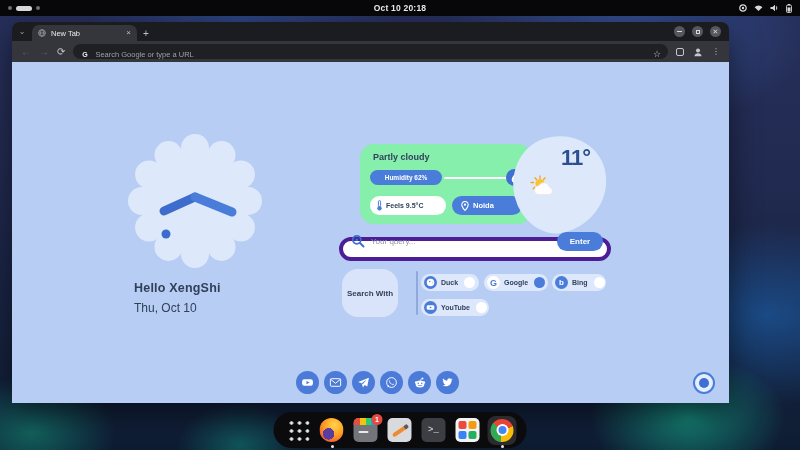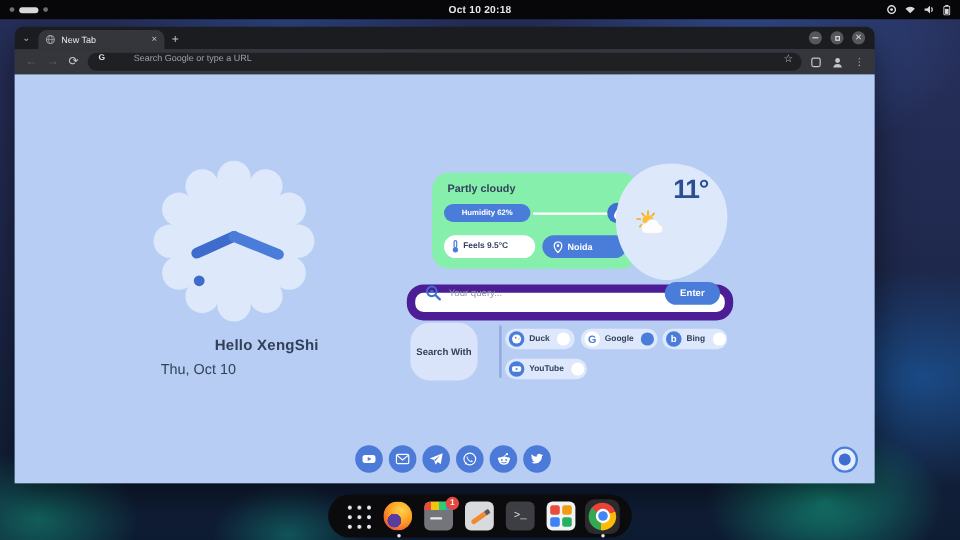--- a/index.html
+++ b/index.html
@@ -34,30 +34,30 @@
   .tab-close { color:#bdc1c6; font-size:8px; line-height:1; }
   .newtab-btn { width:18px; height:16px; display:flex; align-items:center; justify-content:center; color:#bdc1c6; font-size:10px; }
   .win-ctrls { margin-left:auto; display:flex; align-items:center; gap:7px; padding-right:8px; height:100%; }
   .wc { width:11px; height:11px; border-radius:50%; background:#55575d; display:flex; align-items:center; justify-content:center; }
   .wc-min { width:5px; height:1.4px; background:#d8d9dc; }
   .wc-max { width:4px; height:4px; border:1.2px solid #d8d9dc; }
   .wc-close { color:#d8d9dc; font-size:7px; line-height:1; }
   .toolbar { height:21px; background:#35363b; display:flex; align-items:center; gap:8px; padding:0 9px; }
   .nav-ic { font-size:10px; color:#5f6368; line-height:1; }
   .nav-ic.on { color:#c4c7cb; }
-  .urlbar { flex:1; height:15px; background:#1f2023; border-radius:8px; display:flex; align-items:flex-start; gap:22px; padding:0 7px; }
+  .urlbar { flex:1; height:15px; background:#1f2023; border-radius:8px; display:flex; align-items:flex-end; gap:6px; padding:0 7px; }
   .g-badge { width:9px; height:9px; border-radius:50%; color:#e8eaed; font-size:7px; font-weight:bold; display:flex; align-items:center; justify-content:center; }
   .url-text { flex:1; color:#9aa0a6; font-size:7.5px; }
   .star { color:#c4c7cb; font-size:9px; }
   .tb-right { display:flex; align-items:center; gap:9px; }
   .ext-ic { width:8px; height:8px; border:1.3px solid #c4c7cb; border-radius:2px; }
   .menu-dots { color:#c4c7cb; font-size:8px; letter-spacing:0; }
   
   .newtab { position:relative; width:100%; height:341px; background:#b7cdf4; }
-  .greet { position:absolute; left:122px; top:219px; font-size:12.5px; color:#313f59; font-weight:bold; letter-spacing:.2px;margin-left:45px; }
+  .greet { position:absolute; left:122px; top:219px; font-size:12.5px; color:#313f59; font-weight:bold; letter-spacing:.2px; }
   .gdate { position:absolute; left:122px; top:239px; font-size:12px; color:#313f59; font-weight:normal; }
   
   .wcard { position:absolute; left:348px; top:82px; width:172px; height:80px; background:#86efac; border-radius:14px; }
   .wcond { position:absolute; left:13px; top:8px; font-size:9px; color:#33415c; font-weight:bold; }
   .hum-pill { position:absolute; left:10px; top:26px; width:72px; height:15px; background:#4a7cd9; border-radius:8px;
      color:#fff; font-size:6.5px; font-weight:bold; display:flex; align-items:center; justify-content:center; }
   .hum-track { position:absolute; left:84px; top:33px; width:64px; height:2px; background:#fff; border-radius:1px; }
   .hum-knob { position:absolute; left:146px; top:25px; width:17px; height:17px; border-radius:50%; background:#3f6fd0; display:flex; align-items:center; justify-content:center; }
   .feels-pill { position:absolute; left:10px; top:52px; width:76px; height:19px; background:#fff; border-radius:10px;
      display:flex; align-items:center; gap:3px; padding:0 6px; font-size:7px; font-weight:bold; color:#33415c; }
@@ -65,21 +65,21 @@
      display:flex; align-items:center; gap:4px; padding:0 9px; font-size:7.5px; font-weight:bold; color:#fff;text-align:center; }
   
   .tblob { position:absolute; left:501px; top:74px; width:94px; height:96px; background:#dde9fb;
      border-radius:48% 52% 58% 42% / 52% 46% 54% 48%; transform:rotate(-14deg); }
   .tval { position:absolute; left:533px; top:83px; font-size:22px; font-weight:bold; color:#2c4f8f; letter-spacing:-1px;margin-left:16px; }
   .ticon { position:absolute; left:518px; top:113px; }
   
   .clockwrap { position:absolute; left:114px; top:71px; width:138px; height:138px; }
   
   .sbar { position:absolute; left:327px; top:175px; width:272px; height:20px; background:#fff;
-     border:7px solid #4c1d95; border-radius:14px; display:flex; align-items:center; gap:6px; padding:0 4px 16px 8px; }
+     border:4px solid #4c1d95; border-radius:14px; display:flex; align-items:center; gap:6px; padding:0 4px 16px 8px; }
   .sbar input { flex:1; border:none; outline:none; font-size:8px; color:#45506b; background:transparent; font-family:"Liberation Sans",sans-serif; }
   .sbar input::placeholder { color:#8d97a6; }
   .enter-btn { width:46px; height:19px; background:#4a7cd9; border-radius:10px; color:#fff; font-size:8px; font-weight:bold;
      display:flex; align-items:center; justify-content:center; }
   
   .sw-label { position:absolute; left:330px; top:207px; width:56px; height:48px; background:#d9e4fa; border-radius:16px;
      display:flex; align-items:center; justify-content:center; font-size:8px; font-weight:bold; color:#33415c; }
   .sw-div { position:absolute; left:404px; top:209px; width:2px; height:44px; background:#8fa9dd; border-radius:1px; }
   .engine { position:absolute; height:17px; background:#dde8fc; border-radius:9px; display:flex; align-items:center; gap:4px; padding:0 3px; }
   .e-ic { width:13px; height:13px; border-radius:50%; display:flex; align-items:center; justify-content:center; flex:none; }

